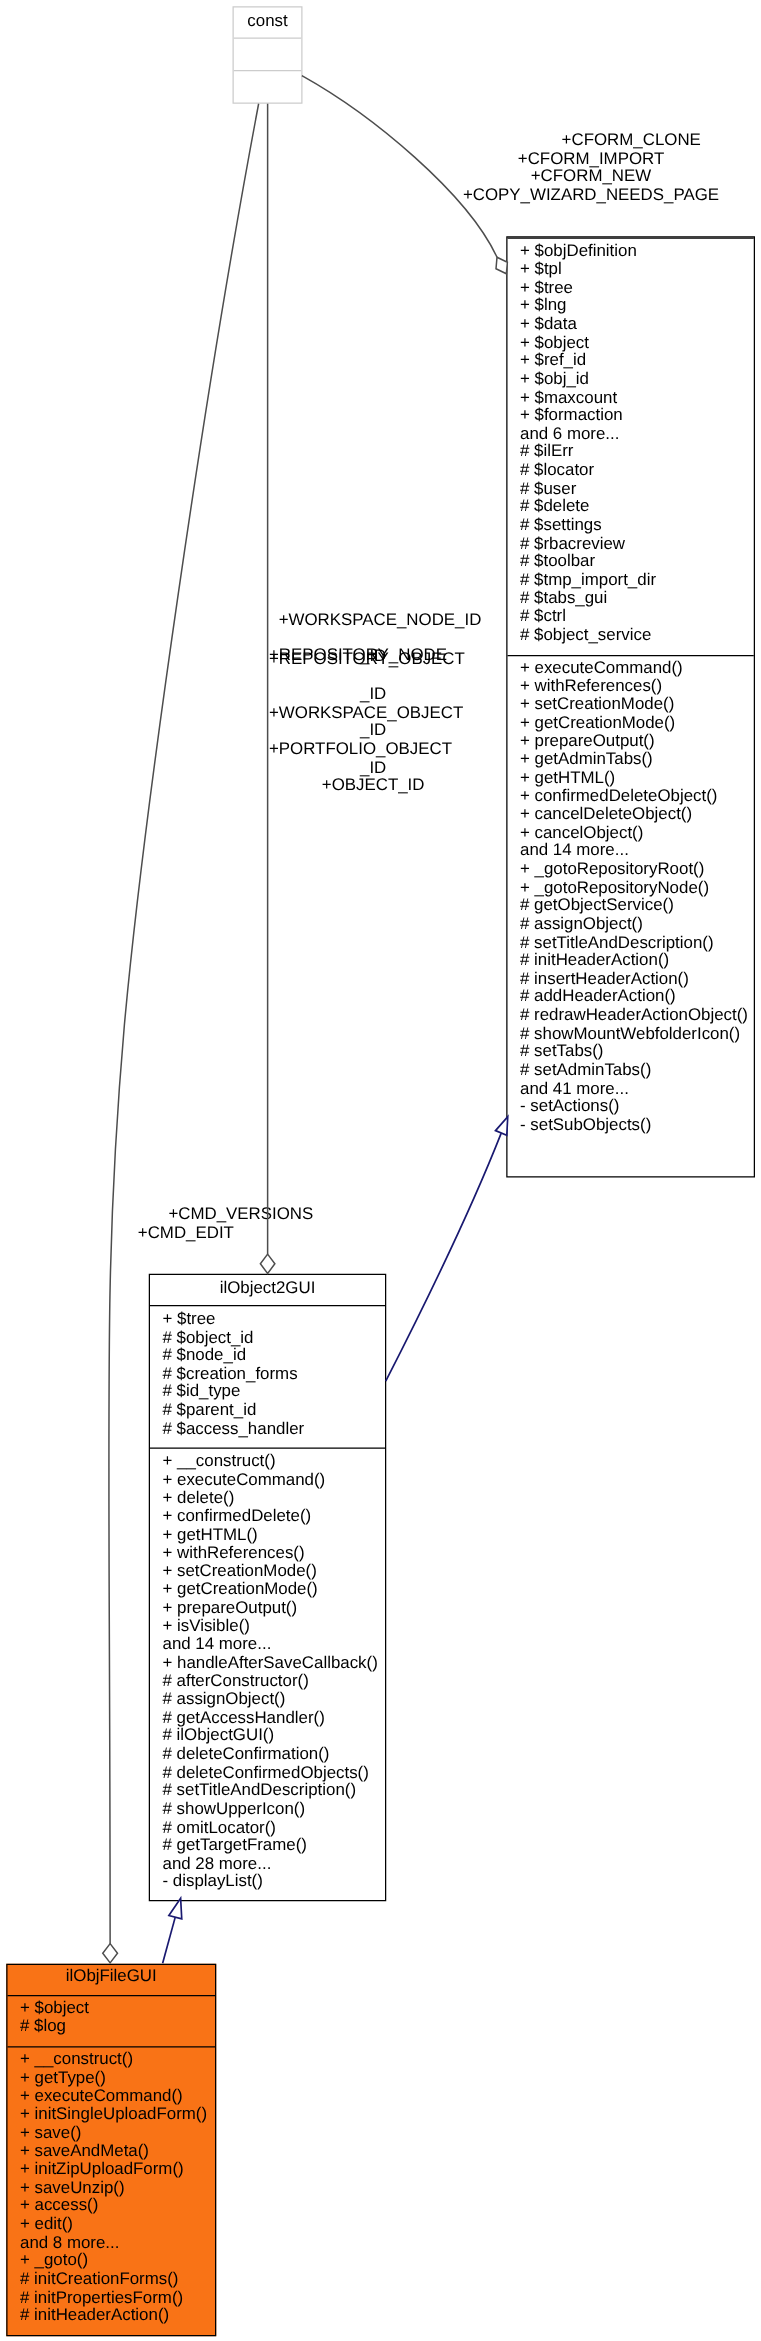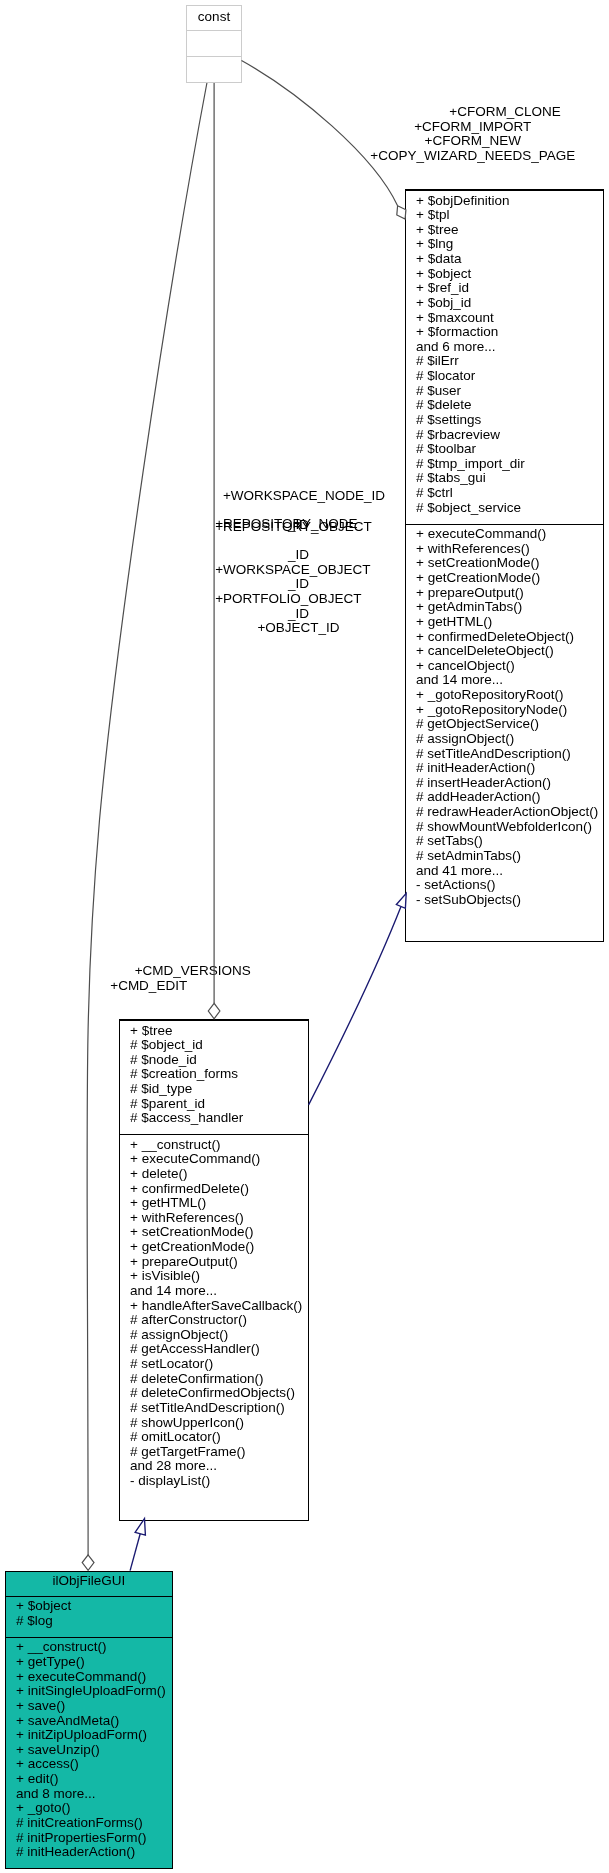--- a/index.html
+++ b/index.html
@@ -5,21 +5,21 @@
 <style>
 
   html,body{margin:0;padding:0;background:#ffffff;}
   body{width:609px;height:1873px;overflow:hidden;
        font-family:"Liberation Sans",sans-serif;}
   #canvas{position:relative;width:609px;height:1873px;background:#fff;}
   svg#edges{position:absolute;left:0;top:0;width:609px;height:1873px;z-index:8;pointer-events:none;}
   .node{position:absolute;box-sizing:border-box;background:#ffffff;
         border:1px solid #000;z-index:5;}
   .node.light{border:1px solid #cccccc;}
-  .node.hl{background:#14b8a6;}
+  .node.hl{background:#f97316;}
   .sect{box-sizing:border-box;overflow:hidden;position:relative;}
   .sect.div{border-top:1px solid #000;}
   .node.light .sect.div{border-top:1px solid #cccccc;}
   .title{text-align:center;white-space:nowrap;font-size:13.5px;color:#000;}
   .row{white-space:nowrap;font-size:13.5px;color:#000;height:14.63px;
        line-height:14.63px;padding-left:10px;}
   .elabel{position:absolute;z-index:4;left:0;top:0;}
   .elabel .eline{position:absolute;white-space:pre;color:#000;
           font-size:13.5px;line-height:14.63px;height:14.63px;}
 
@@ -108,20 +108,23 @@
     <div class="row"># redrawHeaderActionObject()</div>
     <div class="row"># showMountWebfolderIcon()</div>
     <div class="row"># setTabs()</div>
     <div class="row"># setAdminTabs()</div>
     <div class="row">and 41 more...</div>
     <div class="row">- setActions()</div>
     <div class="row">- setSubObjects()</div>
   </div>
 </div>
 <div class="node" style="left:119px;top:1019px;width:190px;height:502px;">
+  <div class="sect" style="height:24.3px;">
+    <div class="title" style="line-height:21.6px;margin-top:-1.2px;">ilObject2GUI</div>
+  </div>
   <div class="sect div" style="height:114.11px;padding-top:2.6px;">
     <div class="row">+ $tree</div>
     <div class="row"># $object_id</div>
     <div class="row"># $node_id</div>
     <div class="row"># $creation_forms</div>
     <div class="row"># $id_type</div>
     <div class="row"># $parent_id</div>
     <div class="row"># $access_handler</div>
   </div>
   <div class="sect div" style="padding-top:2.6px;">
@@ -133,21 +136,21 @@
     <div class="row">+ withReferences()</div>
     <div class="row">+ setCreationMode()</div>
     <div class="row">+ getCreationMode()</div>
     <div class="row">+ prepareOutput()</div>
     <div class="row">+ isVisible()</div>
     <div class="row">and 14 more...</div>
     <div class="row">+ handleAfterSaveCallback()</div>
     <div class="row"># afterConstructor()</div>
     <div class="row"># assignObject()</div>
     <div class="row"># getAccessHandler()</div>
-    <div class="row"># setLocator()</div>
+    <div class="row"># ilObjectGUI()</div>
     <div class="row"># deleteConfirmation()</div>
     <div class="row"># deleteConfirmedObjects()</div>
     <div class="row"># setTitleAndDescription()</div>
     <div class="row"># showUpperIcon()</div>
     <div class="row"># omitLocator()</div>
     <div class="row"># getTargetFrame()</div>
     <div class="row">and 28 more...</div>
     <div class="row">- displayList()</div>
   </div>
 </div>

